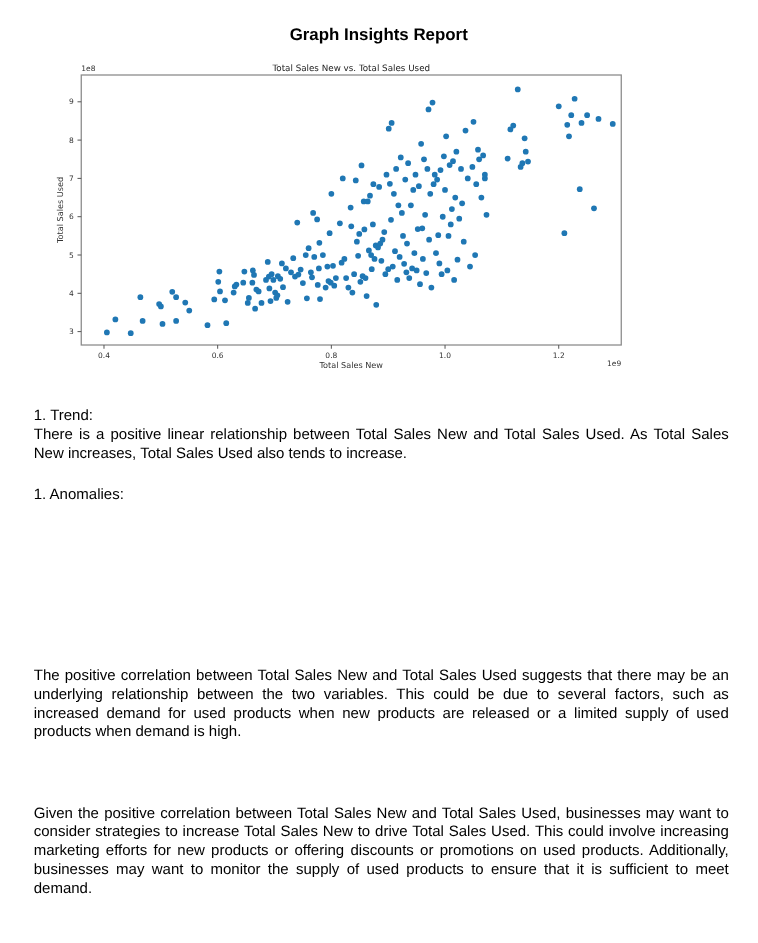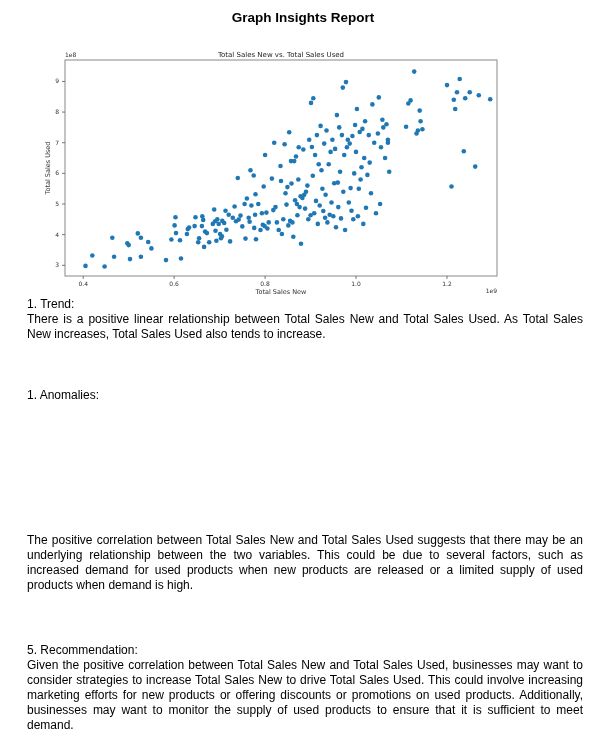--- a/index.html
+++ b/index.html
@@ -1,18 +1,18 @@
 <!DOCTYPE html>
 <html><head>
 <meta charset="utf-8">
 <style>
   html, body { margin: 0; padding: 0; background: #ffffff; }
   body { width: 606px; height: 754px; position: relative; overflow: hidden;
          font-family: "Liberation Sans", sans-serif; color: #000; }
-  .report-title { position: absolute; top: 10px; left: 0; width: 606px; text-align: center;
+  .report-title { position: absolute; top: 20px; left: 0; width: 606px; text-align: center;
                   font-weight: bold; font-size: 13.5px; }
   #chart { position: absolute; left: 0; top: 40px; }
   .tick-label { font-family: "DejaVu Sans", sans-serif; font-size: 6px; fill: #333; }
   .axis-label { font-family: "DejaVu Sans", sans-serif; font-size: 6.5px; fill: #333; }
   .chart-title { font-family: "DejaVu Sans", sans-serif; font-size: 7px; fill: #222; }
   .section { position: absolute; left: 27px; width: 556px; font-size: 12px; line-height: 15px; }
   .section .heading { display: block; }
   .section .body { display: block; text-align: justify; }
 </style>
 </head>
@@ -273,28 +273,27 @@
       <circle cx="463.8" cy="151.3" r="2.3" fill="#1f77b4"></circle>
       <circle cx="465.2" cy="98.3" r="2.3" fill="#1f77b4"></circle>
       <circle cx="469.7" cy="92.2" r="2.3" fill="#1f77b4"></circle>
       <circle cx="475.2" cy="166.6" r="2.3" fill="#1f77b4"></circle>
       <circle cx="478.8" cy="95.2" r="2.3" fill="#1f77b4"></circle>
       <circle cx="451.5" cy="186.5" r="2.3" fill="#1f77b4"></circle>
       <circle cx="490.2" cy="99.2" r="2.3" fill="#1f77b4"></circle>
     </g>
 </svg>
 
-<div class="section" style="top:297px;">
+<div class="section" style="top:325px;">
   <span class="heading"> 1. Trend:</span>
   <span class="body">There is a positive linear relationship between Total Sales New and Total Sales Used. As Total Sales New increases, Total Sales Used also tends to increase.</span>
 </div>
 <div class="section" style="top:388px;">
   <span class="heading">1. Anomalies:</span>
 </div>
 <div class="section" style="top:453px;">
 </div>
 <div class="section" style="top:533px;">
   <span class="body">The positive correlation between Total Sales New and Total Sales Used suggests that there may be an underlying relationship between the two variables. This could be due to several factors, such as increased demand for used products when new products are released or a limited supply of used products when demand is high.</span>
 </div>
 <div class="section" style="top:643px;">
-  <span class="heading">5. Recommendation:</span>
   <span class="body">Given the positive correlation between Total Sales New and Total Sales Used, businesses may want to consider strategies to increase Total Sales New to drive Total Sales Used. This could involve increasing marketing efforts for new products or offering discounts or promotions on used products. Additionally, businesses may want to monitor the supply of used products to ensure that it is sufficient to meet demand.</span>
 </div>
 
 </body></html>

